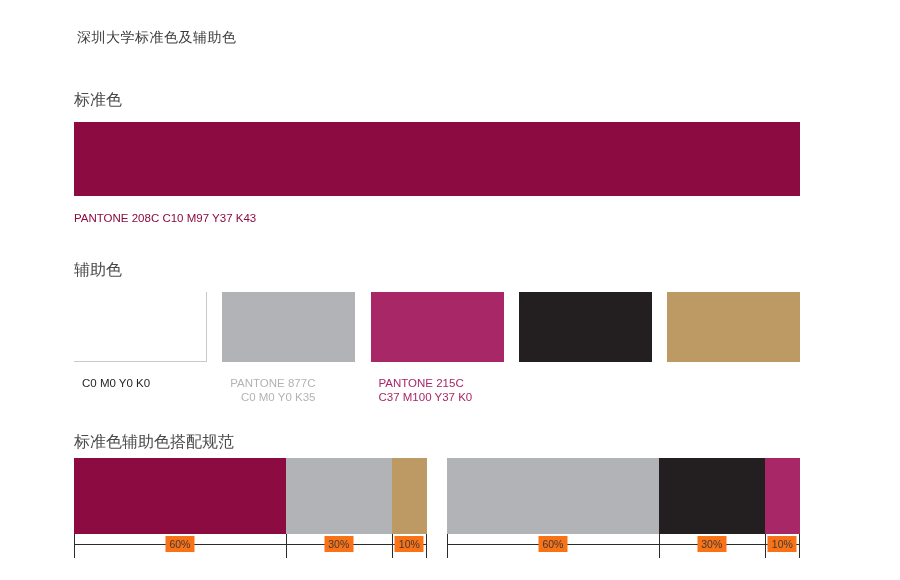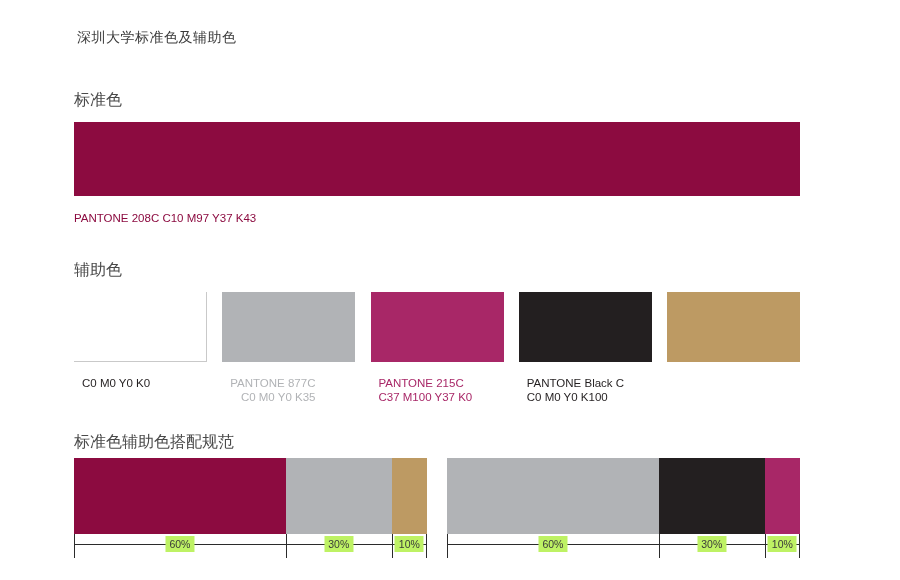--- a/index.html
+++ b/index.html
@@ -142,21 +142,21 @@
     top: 0;
     width: 1px;
     height: 24px;
     background: #2b2b2b;
   }
   .measure-label {
     position: absolute;
     top: 2px;
     font-size: 10.5px;
     color: #3a3a3a;
-    background: #bef264;
+    background: #f97316;
     padding: 0 4px;
     transform: translateX(-50%);
     white-space: nowrap;
     line-height: 16px;
   }
 </style>
 </head>
 <body>
 
 <div class="page">
@@ -186,24 +186,20 @@
       <div class="aux-caption" style="left: 0px; color: rgb(35, 31, 32);">
         <span class="cap-line">C0 M0 Y0 K0</span>
       </div>
       <div class="aux-caption" style="left: 148.25px; color: rgb(177, 179, 182); text-align: right;">
         <span class="cap-line">PANTONE 877C</span>
         <span class="cap-line">C0 M0 Y0 K35</span>
       </div>
       <div class="aux-caption" style="left: 296.5px; color: rgb(168, 39, 103);">
         <span class="cap-line">PANTONE 215C</span>
         <span class="cap-line">C37 M100 Y37 K0</span>
-      </div>
-      <div class="aux-caption" style="left: 444.75px; color: rgb(35, 31, 32);">
-        <span class="cap-line">PANTONE Black C</span>
-        <span class="cap-line">C0 M0 Y0 K100</span>
       </div>
     </div>
 
   <div class="section-label" id="label-pairing">标准色辅助色搭配规范</div>
 
   <div class="pair-group" id="pair-group-0">
       <div class="pair-bar">
         <div class="pair-seg" style="left: 0%; width: 60%; background: rgb(140, 11, 64);"></div>
         <div class="pair-seg" style="left: 60%; width: 30%; background: rgb(177, 179, 182);"></div>
         <div class="pair-seg" style="left: 90%; width: 10%; background: rgb(189, 154, 99);"></div>

